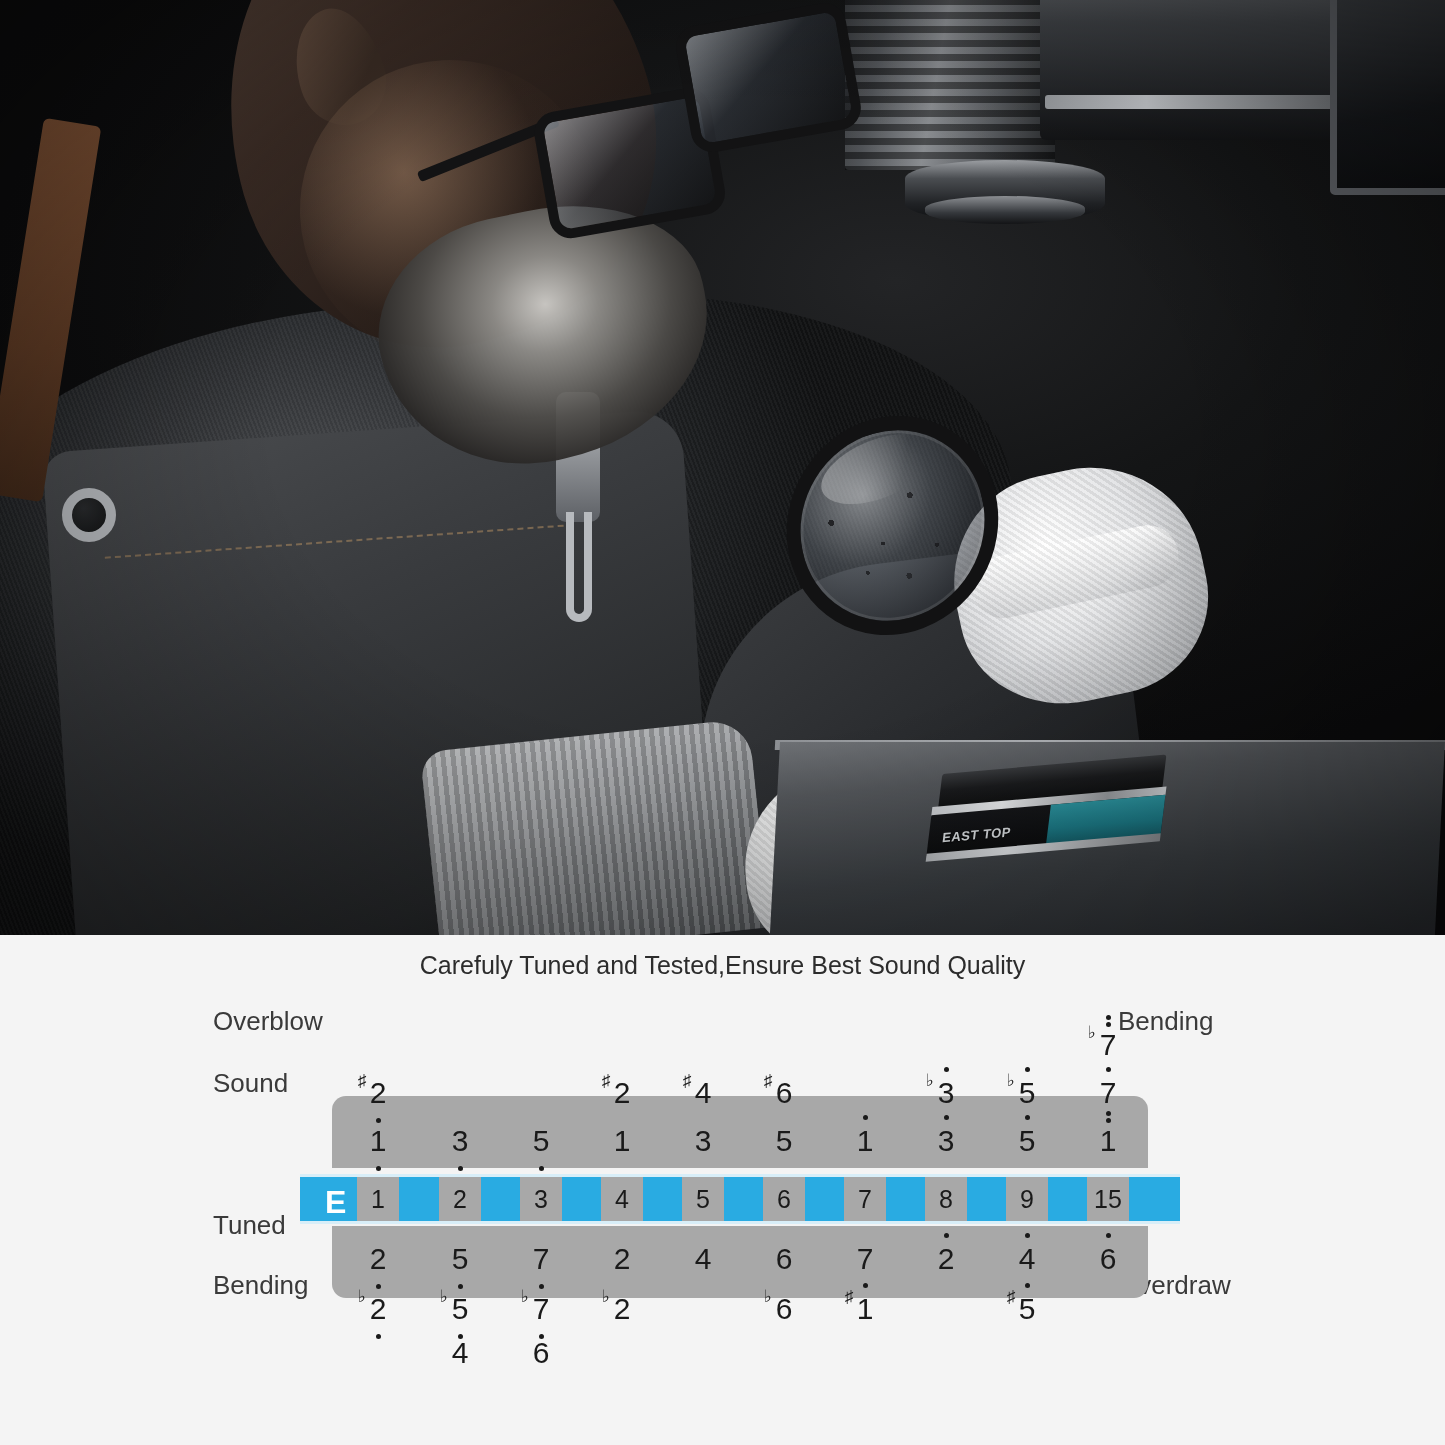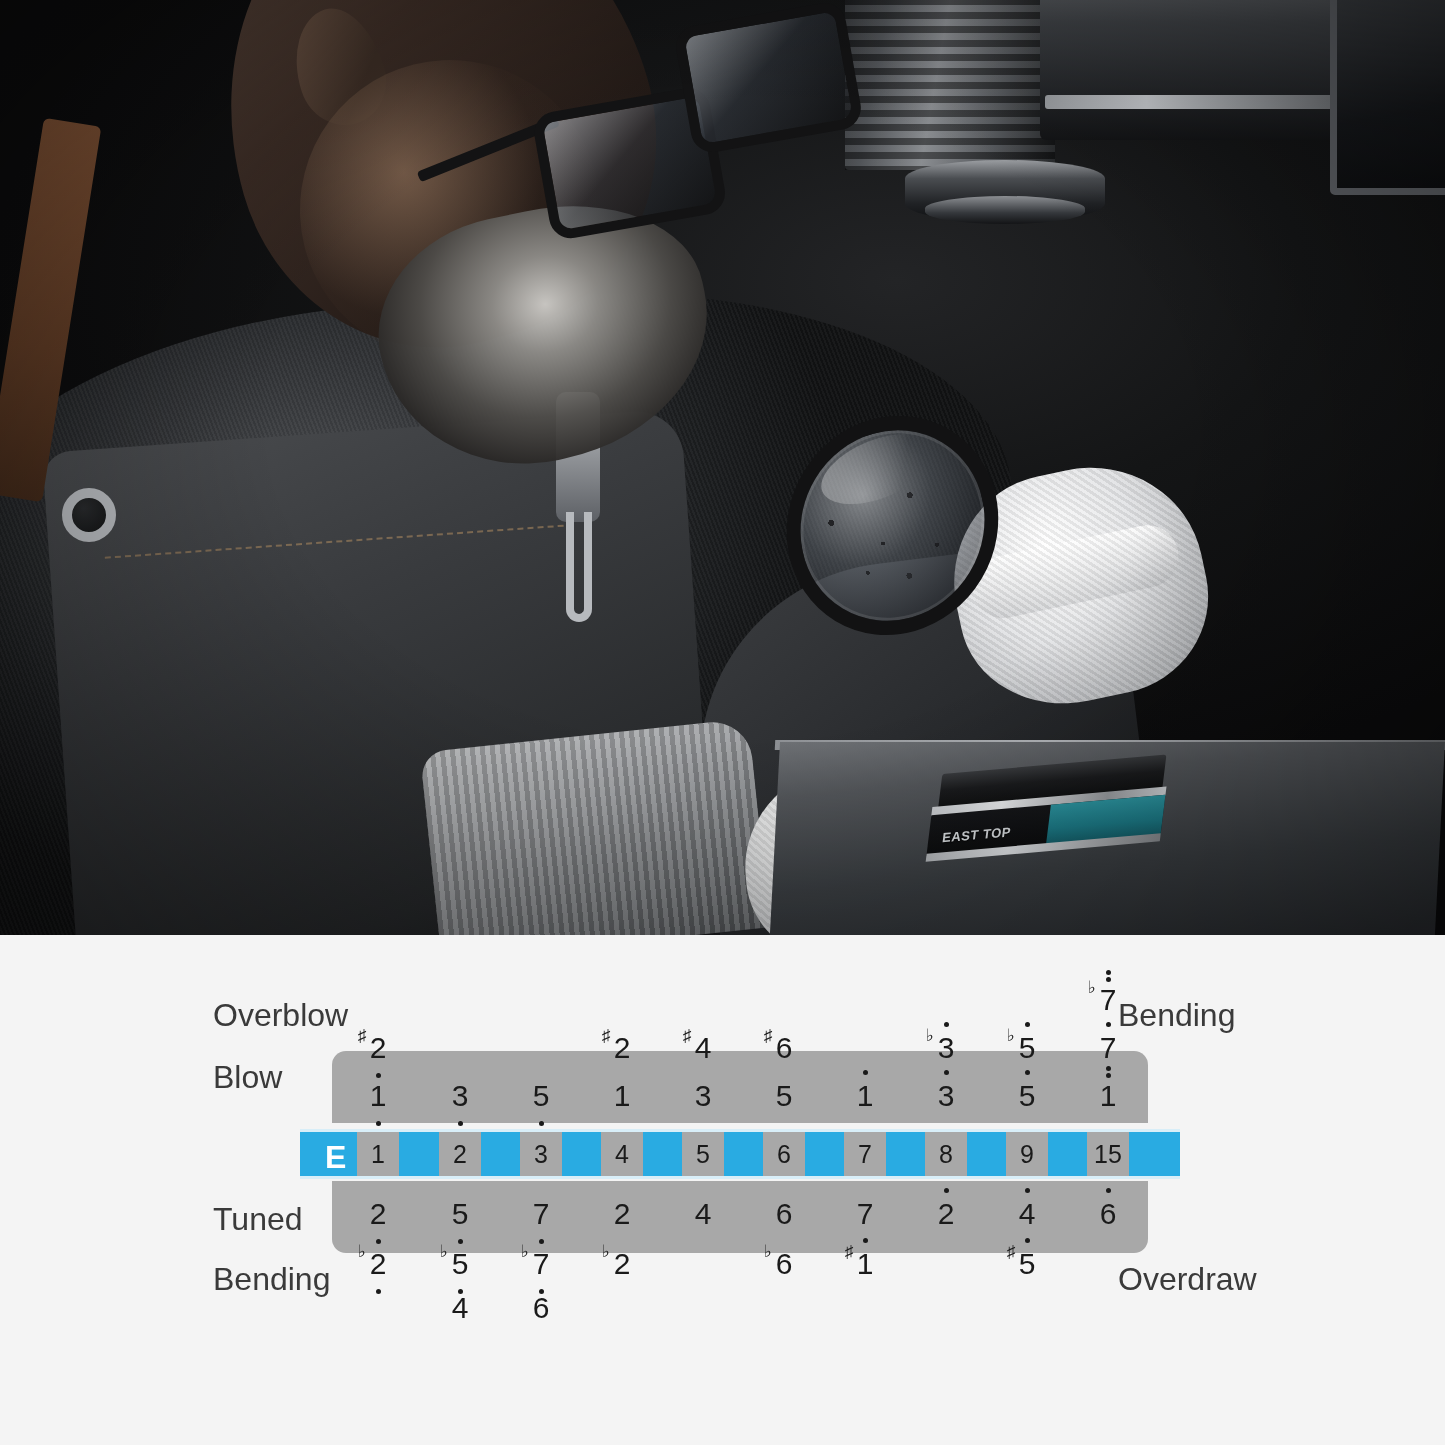--- a/index.html
+++ b/index.html
@@ -294,24 +294,23 @@
 
   
   .chart{
     position:relative;
     width:1445px; height:360px;
     margin-top:8px;
   }
   .side-label{
     position:absolute;
     color:#3a3a3a;
-    font-size:32px;
+    font-size:26px;
     font-family:"Liberation Sans", sans-serif;
     white-space:nowrap;
-    margin-top:36px;
   }
   .lbl-overblow{ left:213px; top:18px; }
   .lbl-blow    { left:213px; top:80px; }
   .lbl-draw    { left:213px; top:222px; }
   .lbl-bending { left:213px; top:282px; }
   .lbl-bending-r{ left:1118px; top:18px; }
   .lbl-overdraw{ left:1118px; top:282px; }
 
   .gray-bar{
     position:absolute;
@@ -436,25 +435,26 @@
     <div class="harm-teal"></div>
     <div class="harm-chrome2"></div>
     <div class="harm-brand">EAST TOP</div>
   </div>
 
   <div class="vignette"></div>
 </div>
 
 <div class="panel">
 
+  <div class="subhead">Carefuly Tuned and Tested,Ensure Best Sound Quality</div>
 
   <div class="chart">
 
     <div class="side-label lbl-overblow">Overblow</div>
-    <div class="side-label lbl-blow">Blow</div>
+    <div class="side-label lbl-blow">Sound</div>
     <div class="side-label lbl-draw">Tuned</div>
     <div class="side-label lbl-bending">Bending</div>
     <div class="side-label lbl-bending-r">Bending</div>
     <div class="side-label lbl-overdraw">Overdraw</div>
 
     <div class="gray-bar gray-top"></div>
     <div class="gray-bar gray-bot"></div>
 
     <div class="blue-bar"></div>
     <div class="key-letter">E</div>

